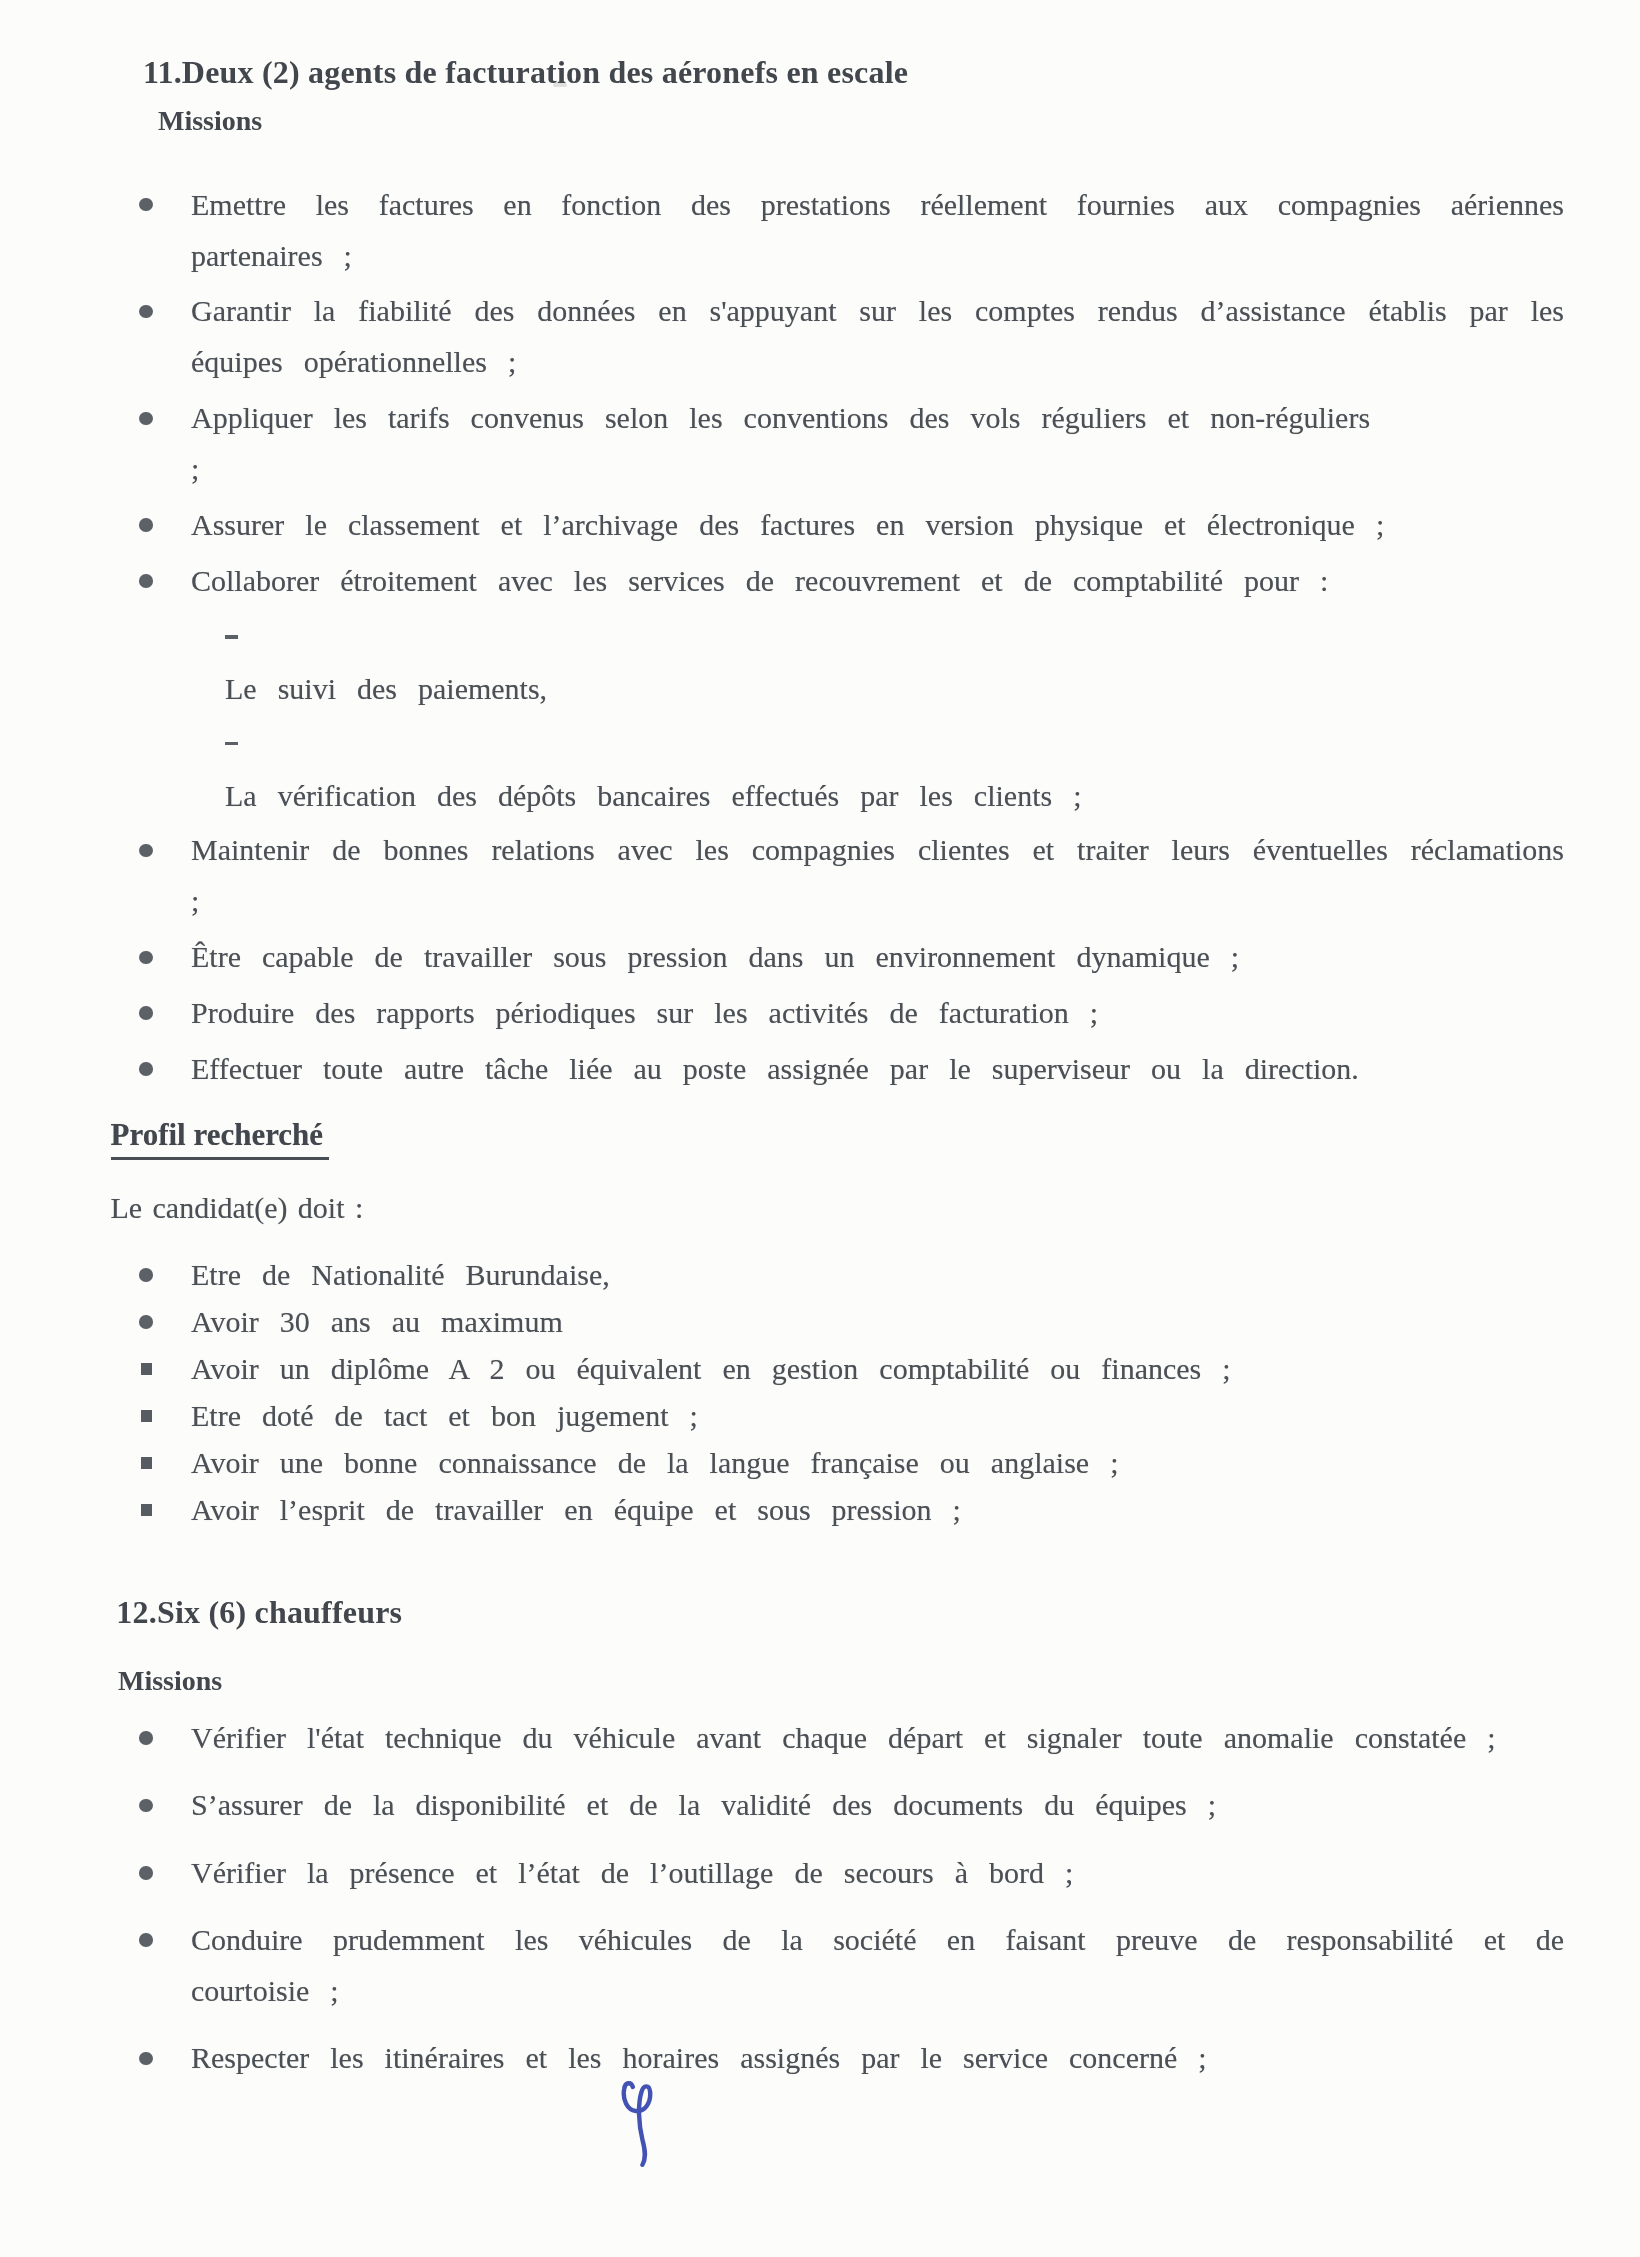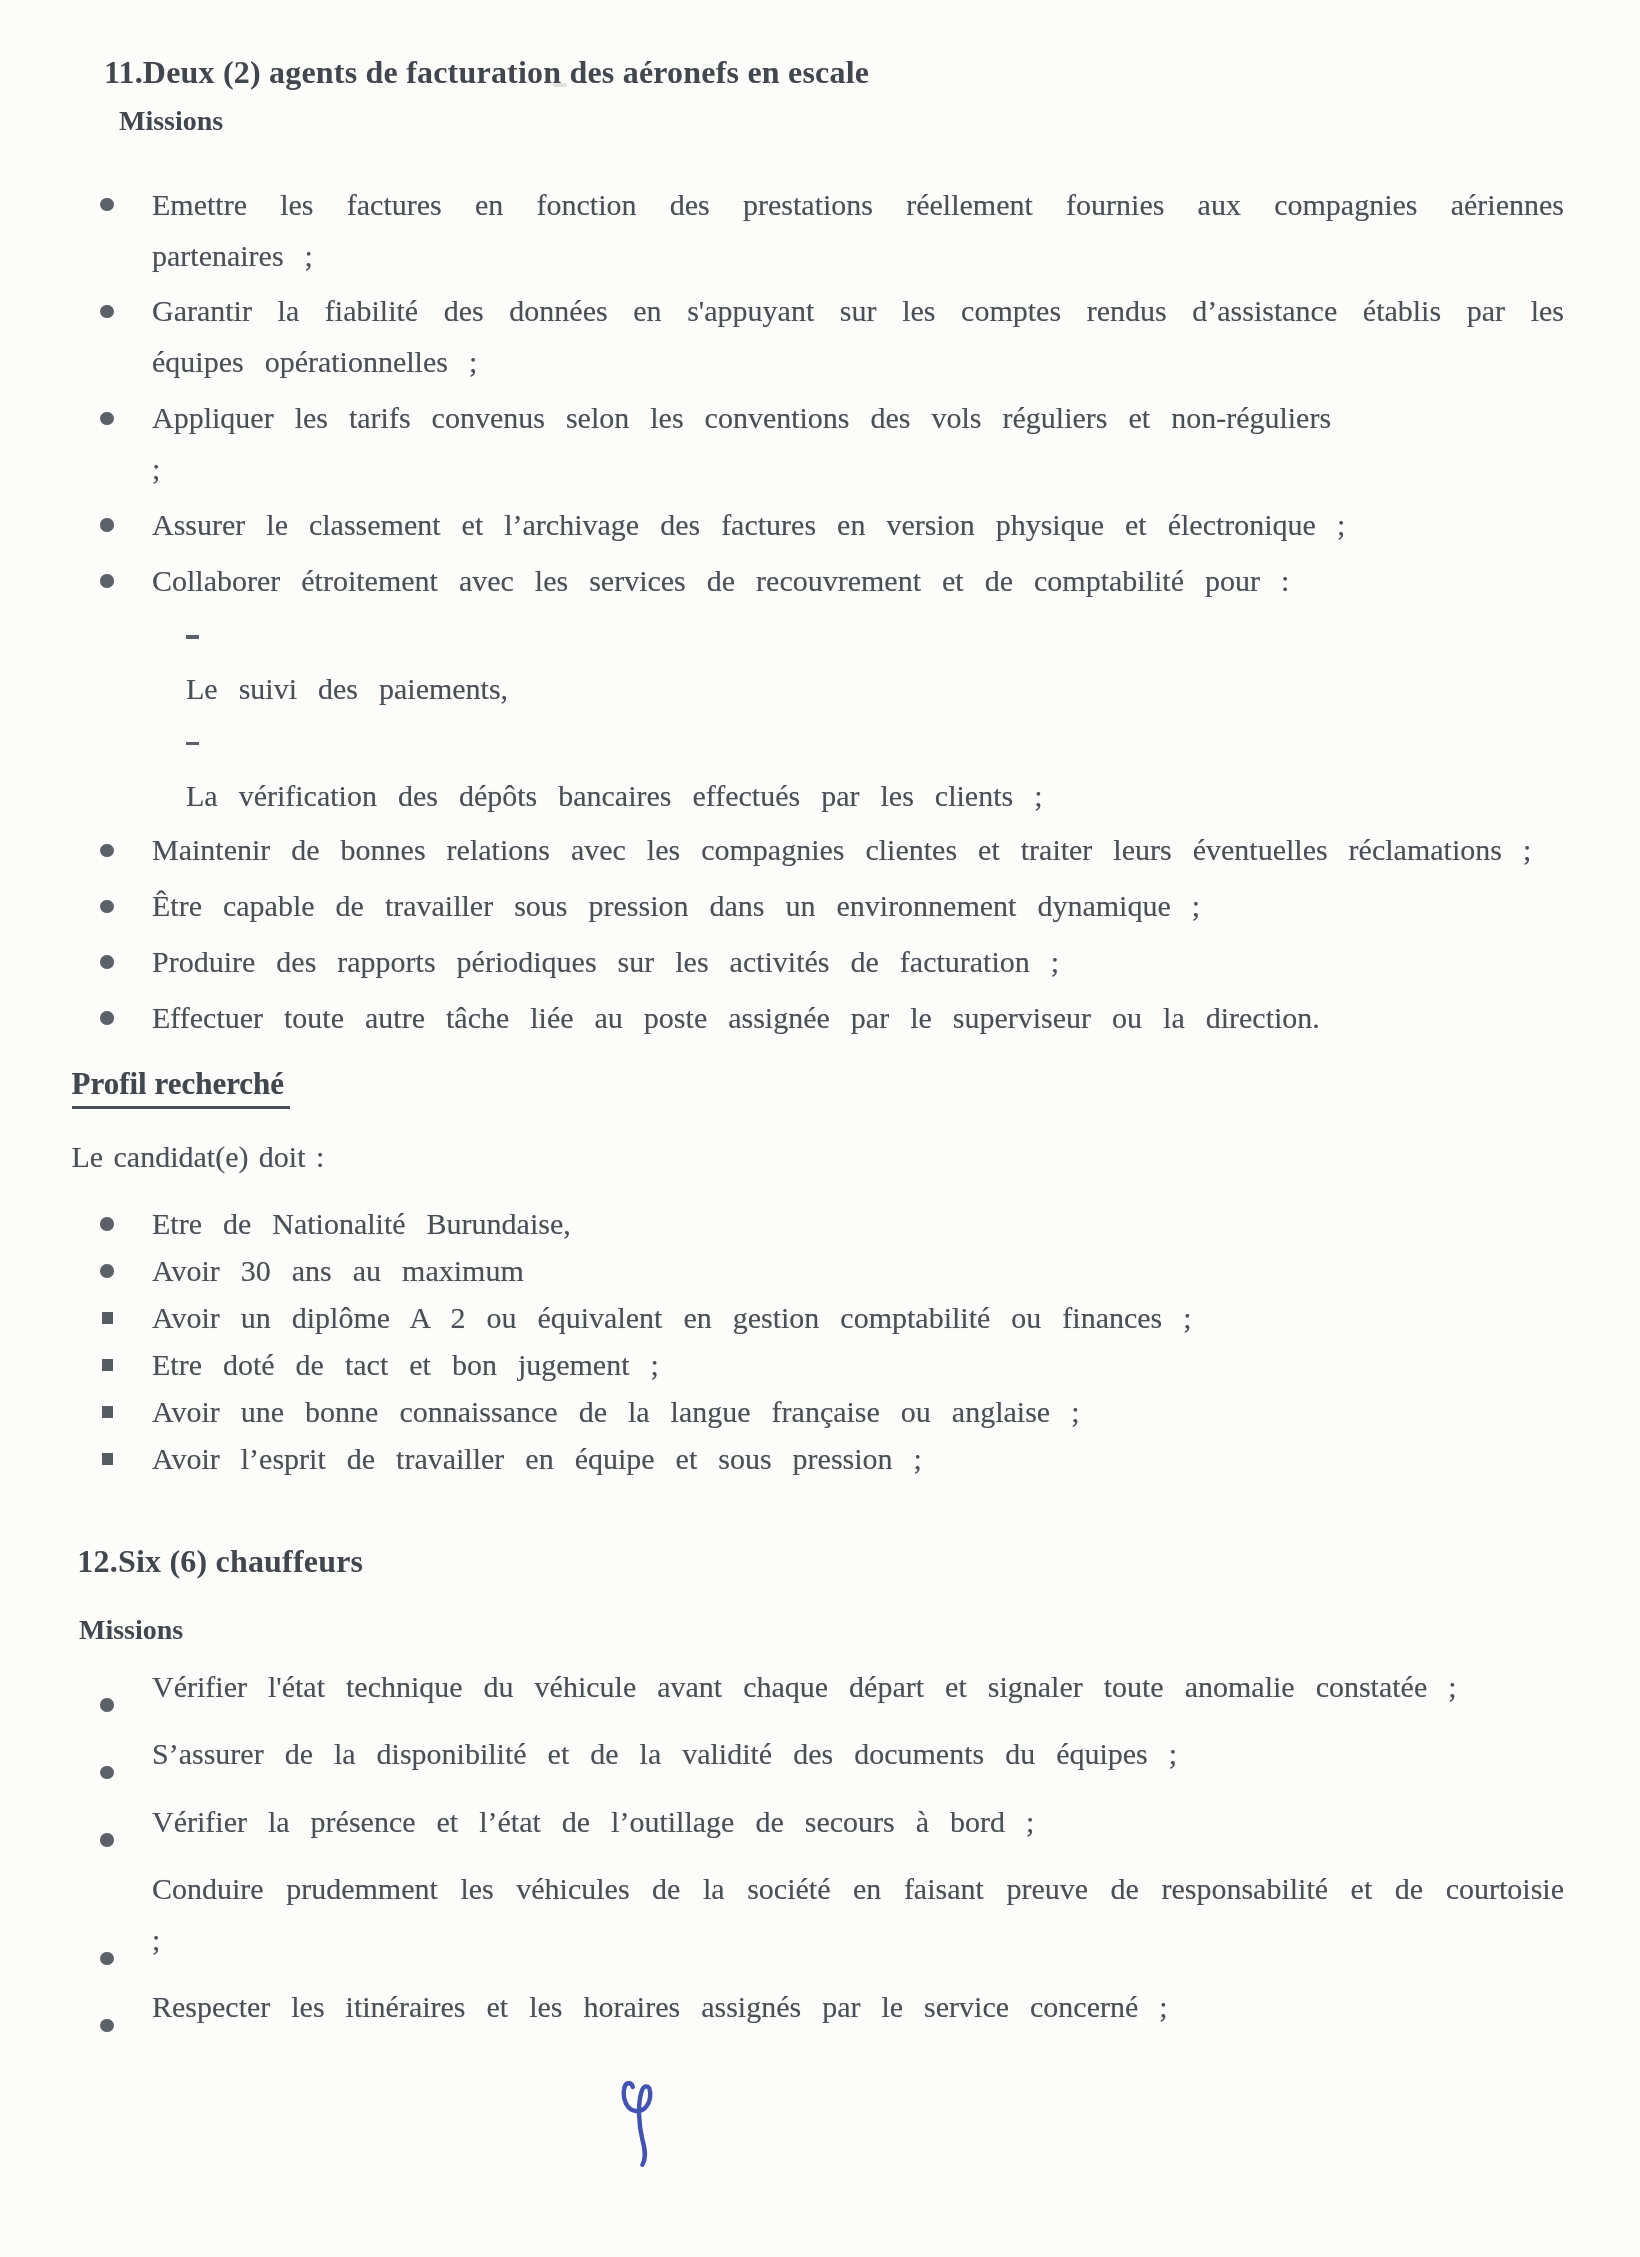--- a/index.html
+++ b/index.html
@@ -2,21 +2,21 @@
 <html><head>
 <meta charset="utf-8">
 <style>
   html,body{margin:0;padding:0;background:#e8e8e6;}
   .page{
     position:relative;
     width:1640px;height:2257px;
     margin:0 auto;
     background:#fcfcfa;
     box-sizing:border-box;
-    padding:53px 76px 0 58px;
+    padding:53px 76px 0 97px;
     font-family:"Liberation Serif","DejaVu Serif",serif;
     color:#4b5056;
     overflow:hidden;
   }
   
   .h-num{
     font-size:32px;font-weight:bold;color:#42474d;
     margin:0;line-height:39px;letter-spacing:0.2px;
   }
   .s11-h{margin-left:46px;}
@@ -25,21 +25,21 @@
     font-size:28px;font-weight:bold;color:#42474d;
     margin:12px;line-height:39px;
   }
   .s11-m{margin-left:61px;margin-top:8.7px;}
   .s12-m{margin-left:21px;margin-top:29px;}
   
   ul{list-style:none;margin:0;padding:0;}
   .blist{margin-top:39px;}
   .blist li{display:flex;margin-left:42px;margin-bottom:4.8px;}
   .blist2{margin-top:9.7px;}
-  .blist2 li{display:flex;margin-left:42px;margin-bottom:16.4px;align-items:flex-end;}
+  .blist2 li{display:flex;margin-left:42px;margin-bottom:16.4px;}
   .plist{margin-top:23px;}
   .plist li{display:flex;margin-left:42px;margin-bottom:0;}
   .mk{flex:0 0 52px;}
   .dot{display:block;width:13.5px;height:13.5px;border-radius:50%;background:#5b6167;margin-top:19.3px;}
   .plist .dot{margin-top:17.4px;}
   .sq{display:block;width:11.6px;height:11.6px;background:#565c62;margin-top:18.3px;margin-left:1.9px;}
   .dash{display:block;width:12.6px;height:3.9px;background:#5b6167;margin-top:24px;}
   li.sub{margin-left:128px !important;margin-bottom:3.9px !important;flex-direction:column;}
   .li-text{
     flex:1;

